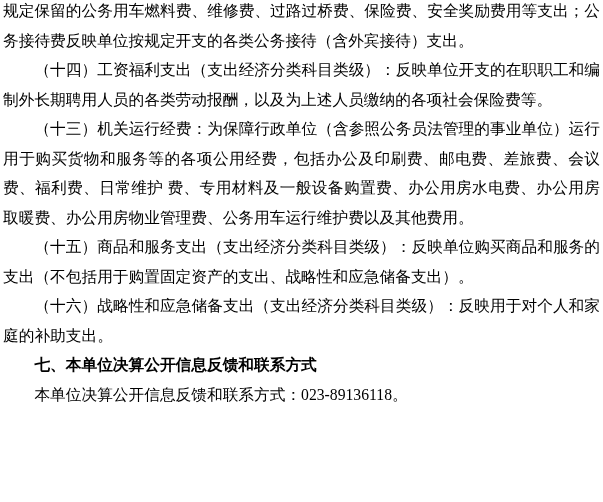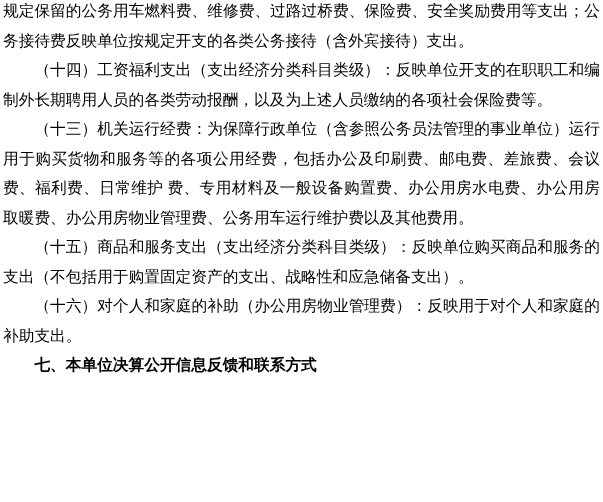--- a/index.html
+++ b/index.html
@@ -31,15 +31,16 @@
   }
 </style>
 </head>
 <body>
 
 <div class="page">
   <p class="para">规定保留的公务用车燃料费、维修费、过路过桥费、保险费、安全奖励费用等支出；公务接待费反映单位按规定开支的各类公务接待（含外宾接待）支出。</p>
   <p class="para indent">（十四）工资福利支出（支出经济分类科目类级）：反映单位开支的在职职工和编制外长期聘用人员的各类劳动报酬，以及为上述人员缴纳的各项社会保险费等。</p>
   <p class="para indent">（十三）机关运行经费：为保障行政单位（含参照公务员法管理的事业单位）运行用于购买货物和服务等的各项公用经费，包括办公及印刷费、邮电费、差旅费、会议费、福利费、日常维护 费、专用材料及一般设备购置费、办公用房水电费、办公用房取暖费、办公用房物业管理费、公务用车运行维护费以及其他费用。</p>
   <p class="para indent">（十五）商品和服务支出（支出经济分类科目类级）：反映单位购买商品和服务的支出（不包括用于购置固定资产的支出、战略性和应急储备支出）。</p>
-  <p class="para indent">（十六）对个人和家庭的补助（办公用房物业管理费）：反映用于对个人和家庭的补助支出。</p>
+  <p class="para indent">（十六）战略性和应急储备支出（支出经济分类科目类级）：反映用于对个人和家庭的补助支出。</p>
   <p class="para indent heading">七、本单位决算公开信息反馈和联系方式</p>
+  <p class="para indent">本单位决算公开信息反馈和联系方式：023-89136118。</p>
 </div>
 
 </body></html>

